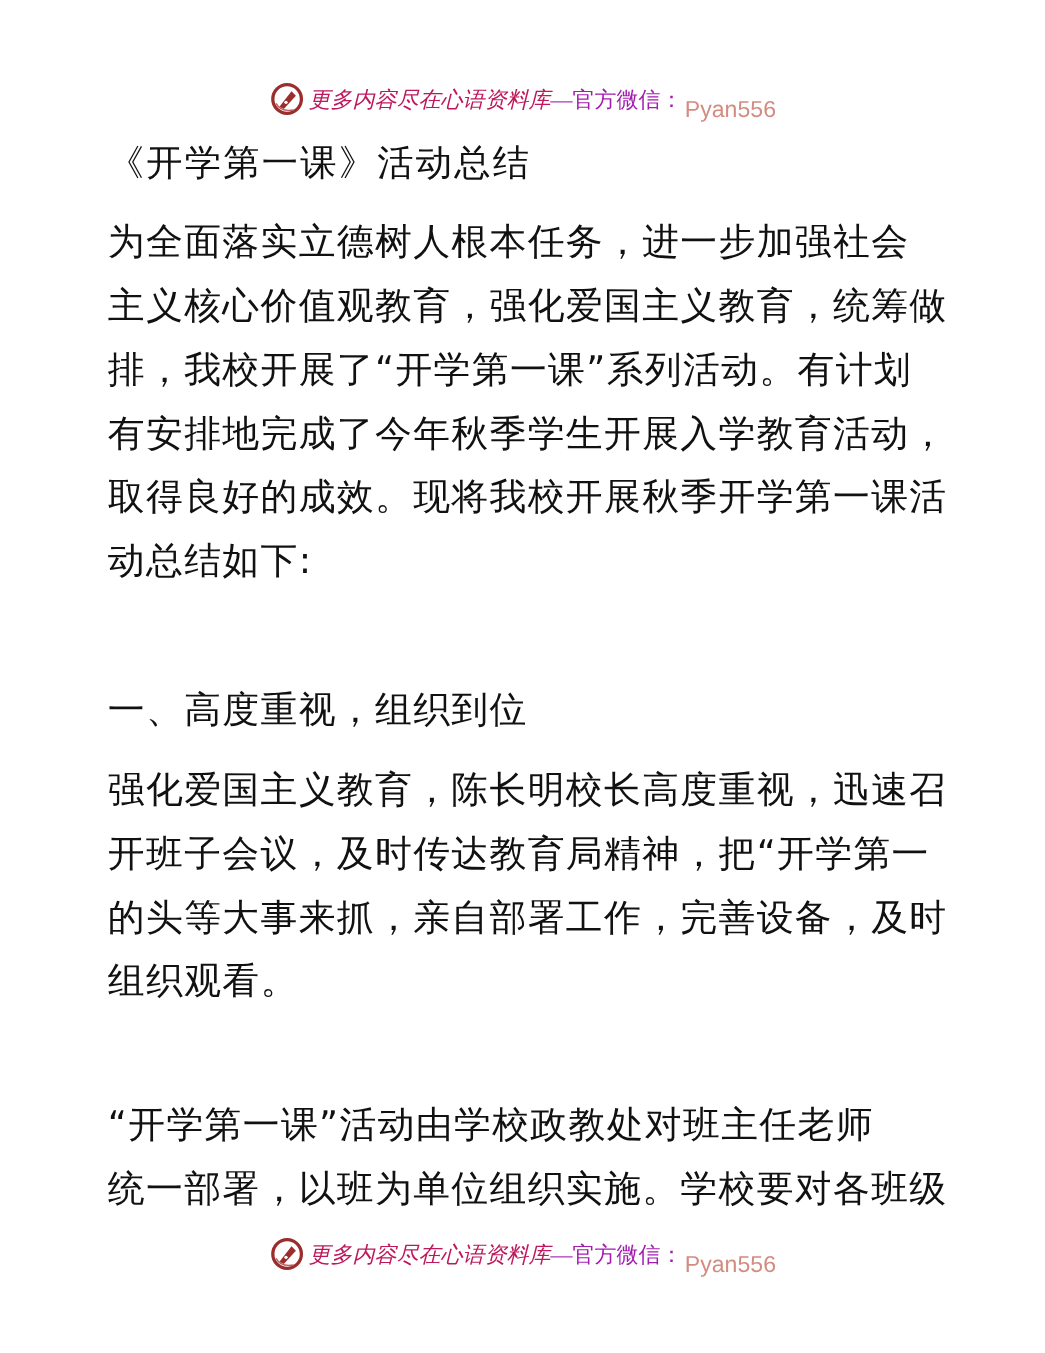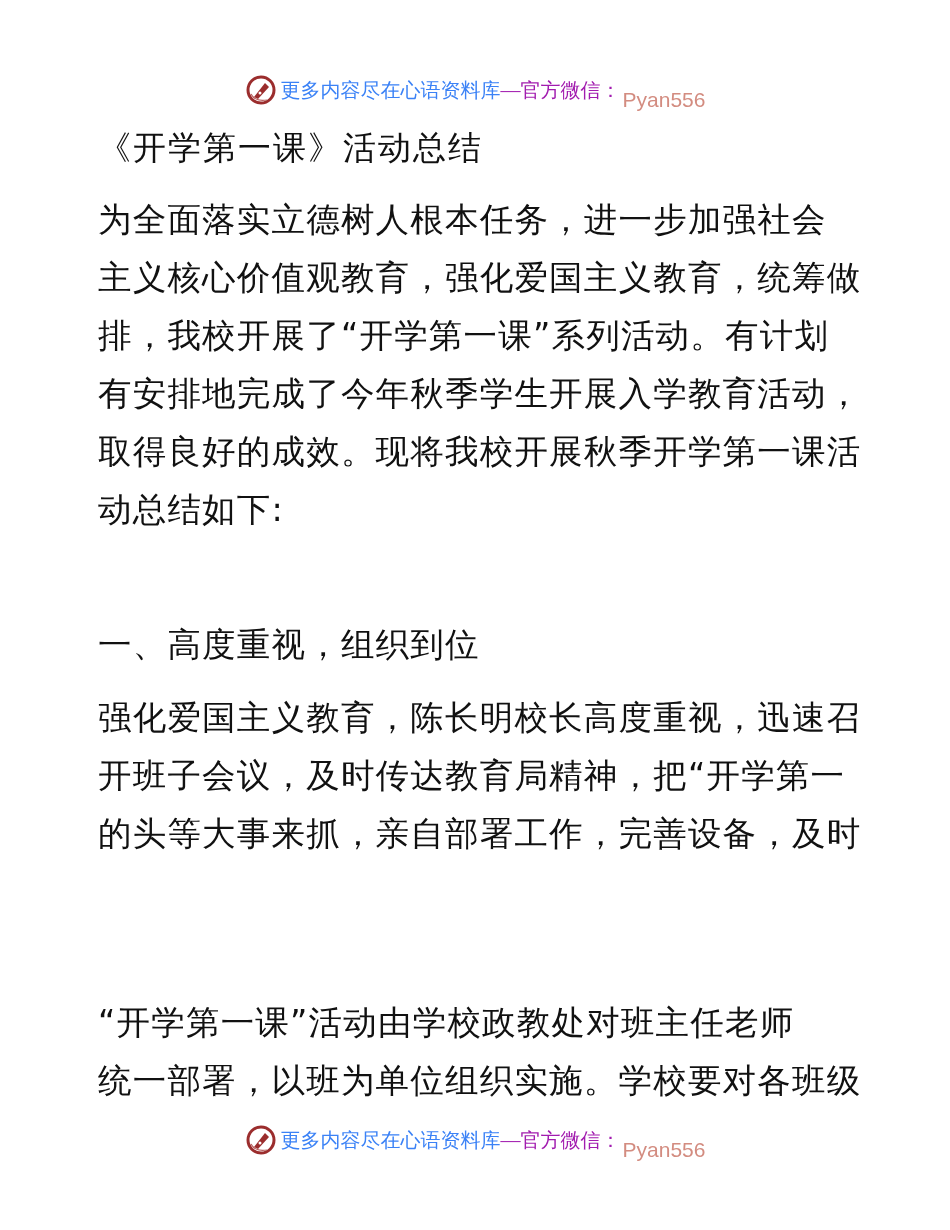--- a/index.html
+++ b/index.html
@@ -29,22 +29,23 @@
     }
     .watermark.top { top: 70px; }
     .watermark.bottom { top: 1120px; }
     .wm-logo {
       width: 32px;
       height: 32px;
       margin-right: 4px;
       display: inline-block;
     }
     .wm-red {
-      color: #3b82f6;
+      color: #be185d;
       font-family: "DejaVu Serif", "Liberation Serif", serif;
+      font-style: italic;
     }
     .wm-gray {
       color: #a21caf;
       font-family: Liberation Serif, serif;
     }
     .wm-id {
       color: #d38c80;
       font-family: "Liberation Sans", sans-serif;
       font-size: 21px;
       margin-left: 2px;
@@ -101,20 +102,21 @@
 </div>
 
 <div class="block" style="top:616px;">
   <div class="line"> 一、高度重视，组织到位</div>
 </div>
 
 <div class="block" style="top:689px;">
   <div class="line"> 强化爱国主义教育，陈长明校长高度重视，迅速召</div>
   <div class="line">开班子会议，及时传达教育局精神，把“开学第一</div>
   <div class="line">的头等大事来抓，亲自部署工作，完善设备，及时</div>
+  <div class="line">组织观看。</div>
 </div>
 
 <div class="block" style="top:994px;">
   <div class="line"> “开学第一课”活动由学校政教处对班主任老师</div>
   <div class="line">统一部署，以班为单位组织实施。学校要对各班级</div>
 </div>
 
 <div class="watermark bottom">
   <span class="wm-logo">
     <svg width="32" height="32" viewBox="0 0 32 32">

